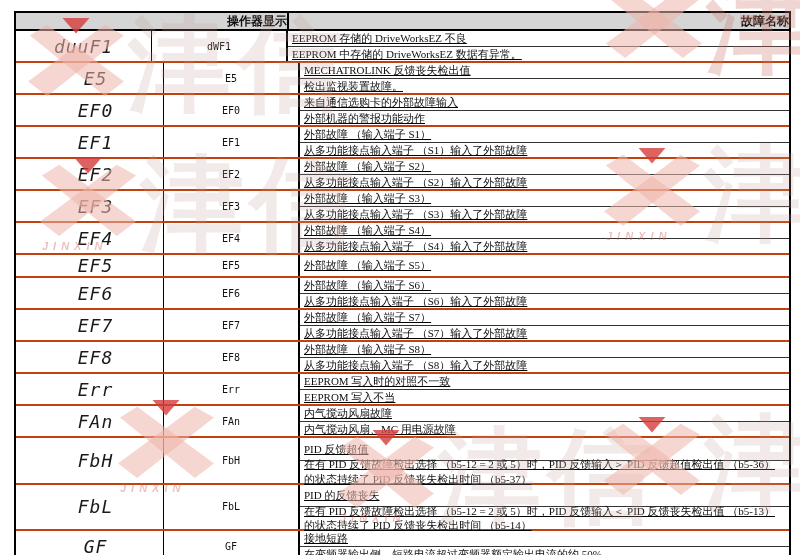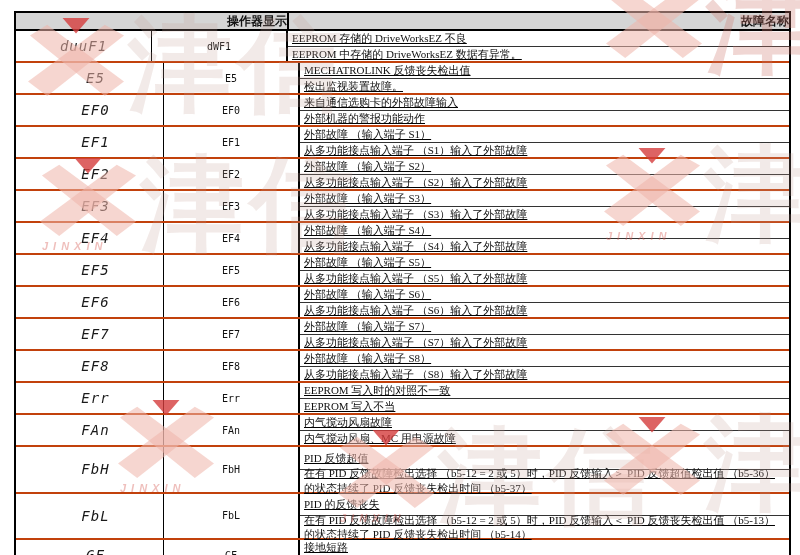--- a/index.html
+++ b/index.html
@@ -22,21 +22,21 @@
   }
   .hdr-left{width:271px;border-right:2px solid #000;}
   .hdr-right{flex:1;}
 
   .grp{display:flex;align-items:stretch;}
   .grp + .grp{border-top:2px solid #c2410c;padding-left:12px;}
   .c1{
     width:135px;border-right:1px solid #000;
     display:flex;align-items:center;justify-content:center;
     font-family:"DejaVu Sans Mono",monospace;font-style:italic;
-    font-size:14px;letter-spacing:1px;color:#1a1a1a;
+    font-size:18px;letter-spacing:1px;color:#1a1a1a;
   }
   .c2{
     width:134px;border-right:2px solid #000;
     display:flex;align-items:center;justify-content:center;
     font-family:"DejaVu Sans Mono",monospace;font-size:10px;color:#111;
   }
   .c3{flex:1;display:flex;flex-direction:column;justify-content:stretch;text-decoration:underline;}
   .line{
     font-size:11px;line-height:14.5px;min-height:14.5px;
     padding:0 4px;color:#111;flex:1;display:flex;align-items:center;
@@ -124,21 +124,20 @@
           <div class="c3">
             <div class="line">外部故障 （输入端子 S4）</div>
             <div class="line">从多功能接点输入端子 （S4）输入了外部故障</div>
           </div>
         </div>
         <div class="grp">
           <div class="c1">EF5</div>
           <div class="c2">EF5</div>
           <div class="c3">
             <div class="line">外部故障 （输入端子 S5）</div>
-            <div class="line">从多功能接点输入端子 （S5）输入了外部故障</div>
           </div>
         </div>
         <div class="grp">
           <div class="c1">EF6</div>
           <div class="c2">EF6</div>
           <div class="c3">
             <div class="line">外部故障 （输入端子 S6）</div>
             <div class="line">从多功能接点输入端子 （S6）输入了外部故障</div>
           </div>
         </div>

